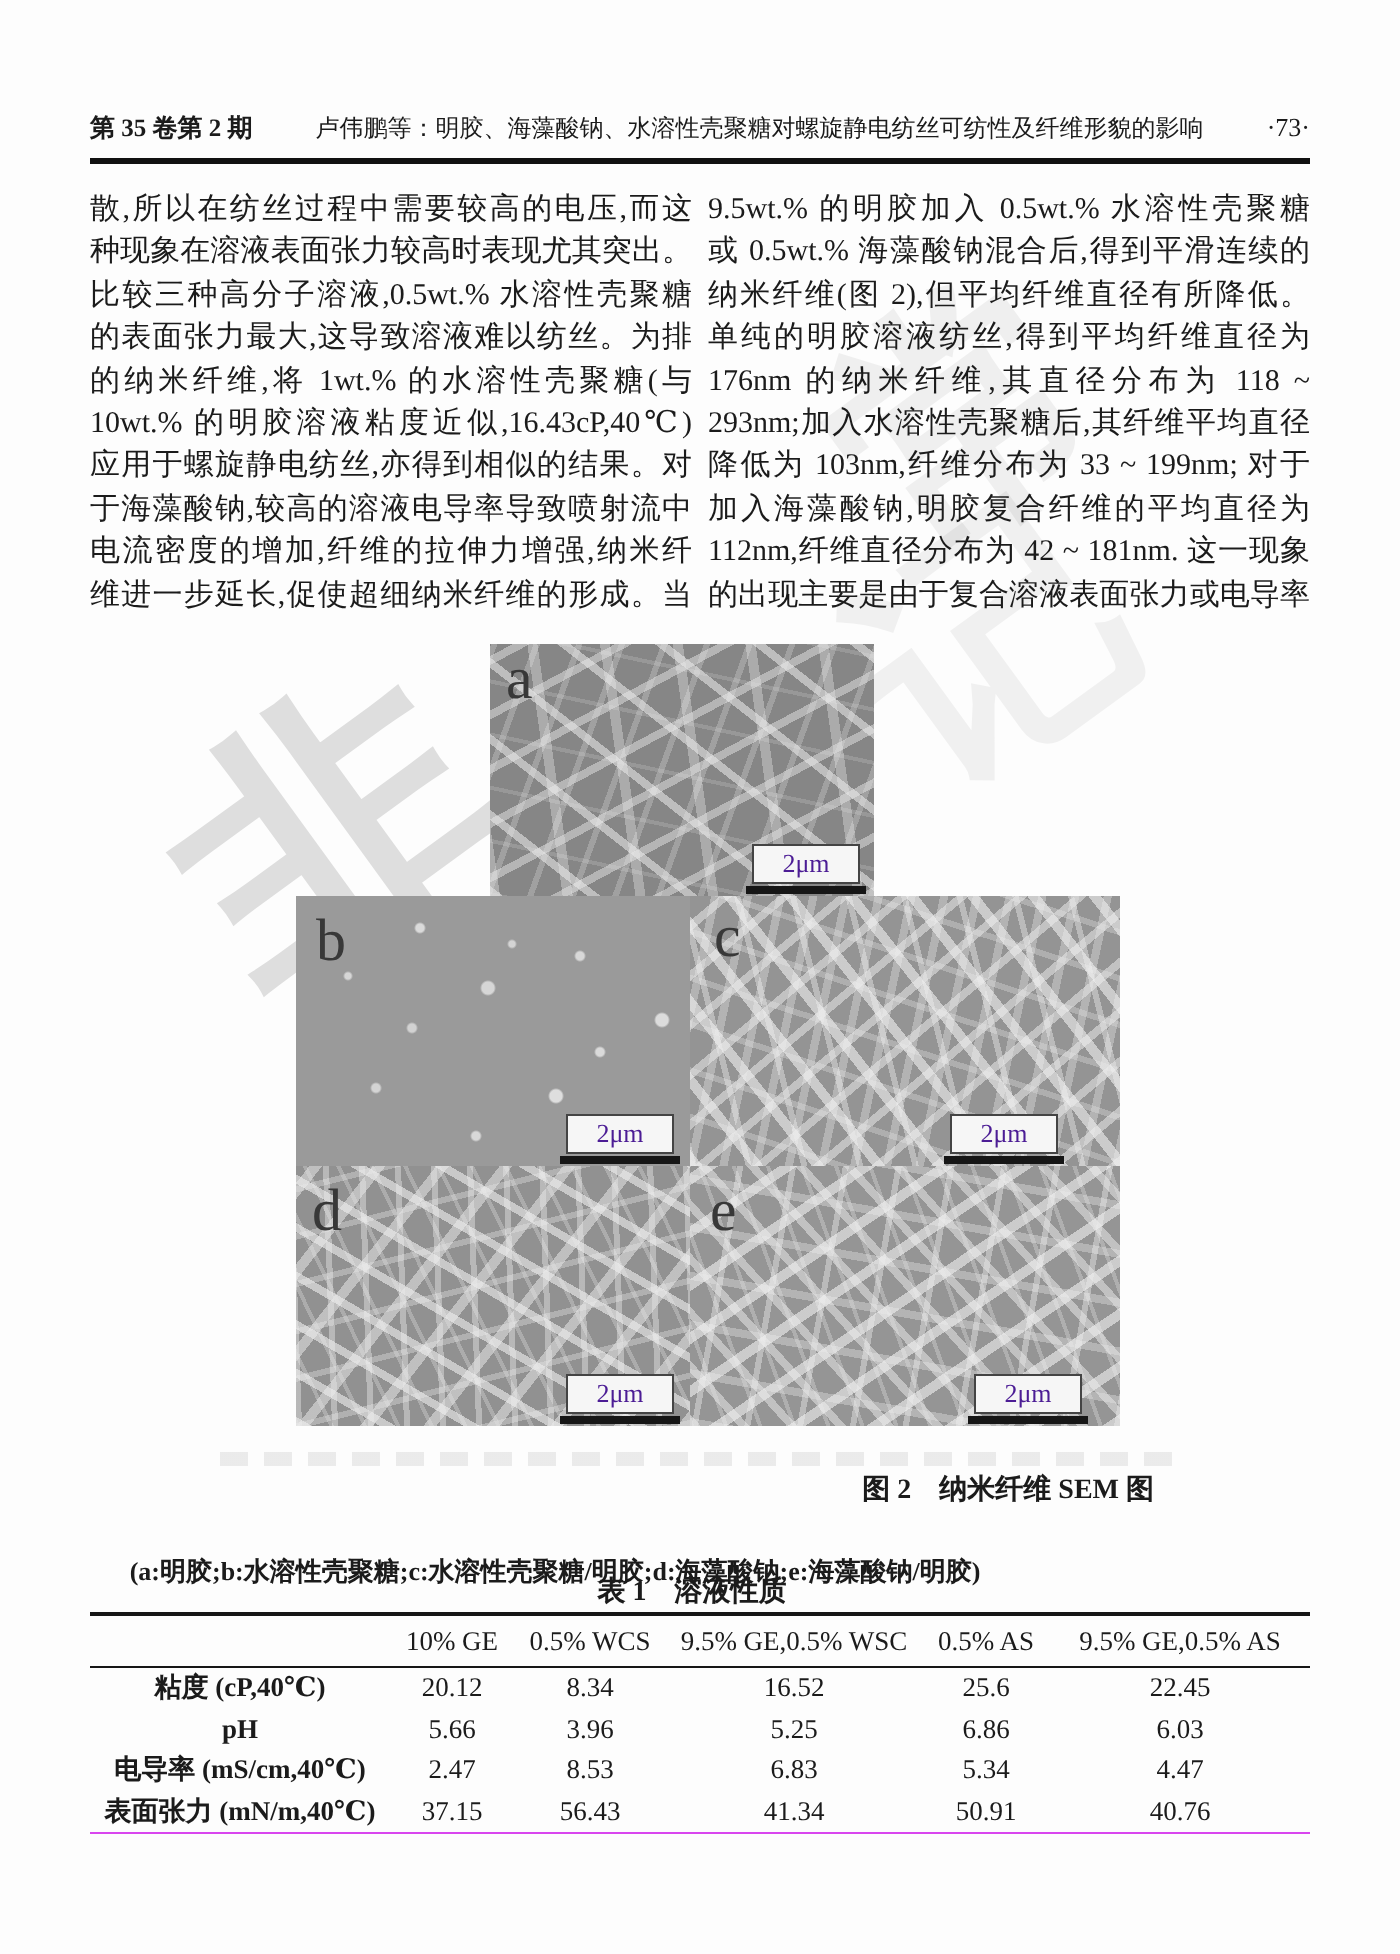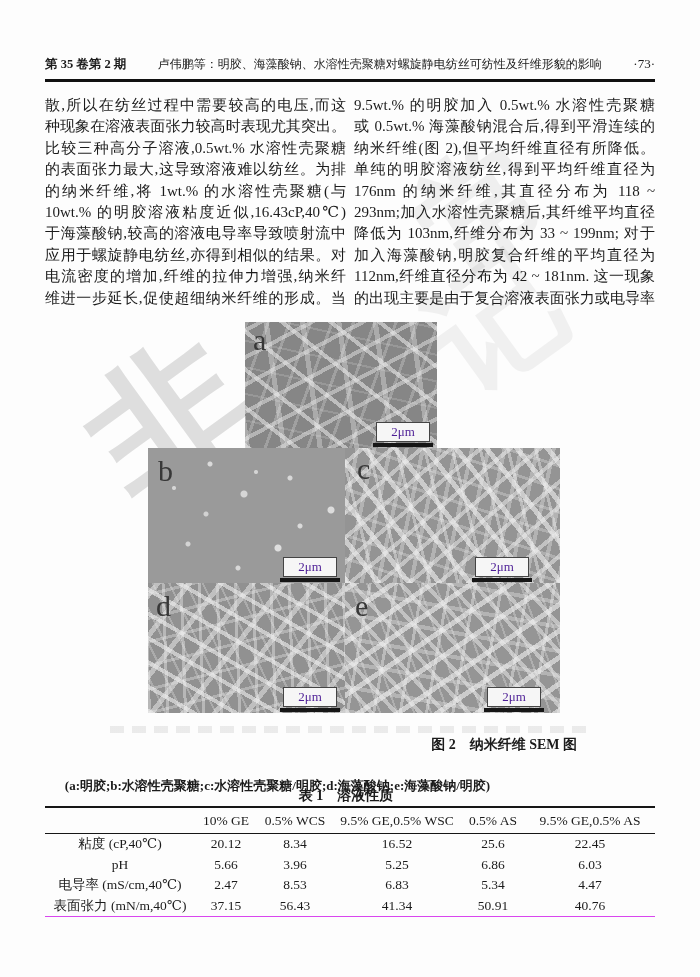--- a/index.html
+++ b/index.html
@@ -93,21 +93,21 @@
         font-size:13px;z-index:2;}
   .tbl-title{position:absolute;left:0;top:787px;width:692px;text-align:center;font-weight:bold;
         font-size:14px;z-index:2;}
   
   .tbl{position:absolute;left:45px;top:806px;width:610px;border-collapse:collapse;
        table-layout:fixed;font-size:13.5px;z-index:2;
        border-top:2px solid #161616;border-bottom:1px solid #d946ef;}
   .tbl thead tr{border-bottom:1.5px solid #161616;}
   .tbl th,.tbl td{text-align:center;padding:0;font-weight:normal;}
   .tbl thead th{height:25px;vertical-align:middle;}
-  .tbl tbody th{font-weight:normal;}
+  .tbl tbody th{font-weight:bold;}
   .tbl tbody th,.tbl tbody td{height:20.5px;vertical-align:middle;}
   .footer-num{position:absolute;left:0;top:974px;width:574px;text-align:center;
         font-size:13px;z-index:2;}
 </style>
 </head>
 <body>
 
 <div class="page">
 
   <div class="wm wm1">非</div>
@@ -121,22 +121,22 @@
   </div>
   <div class="hdr-rule"></div>
 
   <div class="col col-left">
     <div class="ln">散,所以在纺丝过程中需要较高的电压,而这</div>
     <div class="ln">种现象在溶液表面张力较高时表现尤其突出。</div>
     <div class="ln">比较三种高分子溶液,0.5wt.% 水溶性壳聚糖</div>
     <div class="ln">的表面张力最大,这导致溶液难以纺丝。为排</div>
     <div class="ln">的纳米纤维,将 1wt.% 的水溶性壳聚糖(与</div>
     <div class="ln">10wt.% 的明胶溶液粘度近似,16.43cP,40℃)</div>
+    <div class="ln">应用于螺旋静电纺丝,亦得到相似的结果。对</div>
     <div class="ln">于海藻酸钠,较高的溶液电导率导致喷射流中</div>
-    <div class="ln">应用于螺旋静电纺丝,亦得到相似的结果。对</div>
     <div class="ln">电流密度的增加,纤维的拉伸力增强,纳米纤</div>
     <div class="ln">维进一步延长,促使超细纳米纤维的形成。当</div>
   </div>
 
   <div class="col col-right">
     <div class="ln">9.5wt.% 的明胶加入 0.5wt.% 水溶性壳聚糖</div>
     <div class="ln">或 0.5wt.% 海藻酸钠混合后,得到平滑连续的</div>
     <div class="ln">纳米纤维(图 2),但平均纤维直径有所降低。</div>
     <div class="ln">单纯的明胶溶液纺丝,得到平均纤维直径为</div>
     <div class="ln">176nm 的纳米纤维,其直径分布为 118 ~</div>

